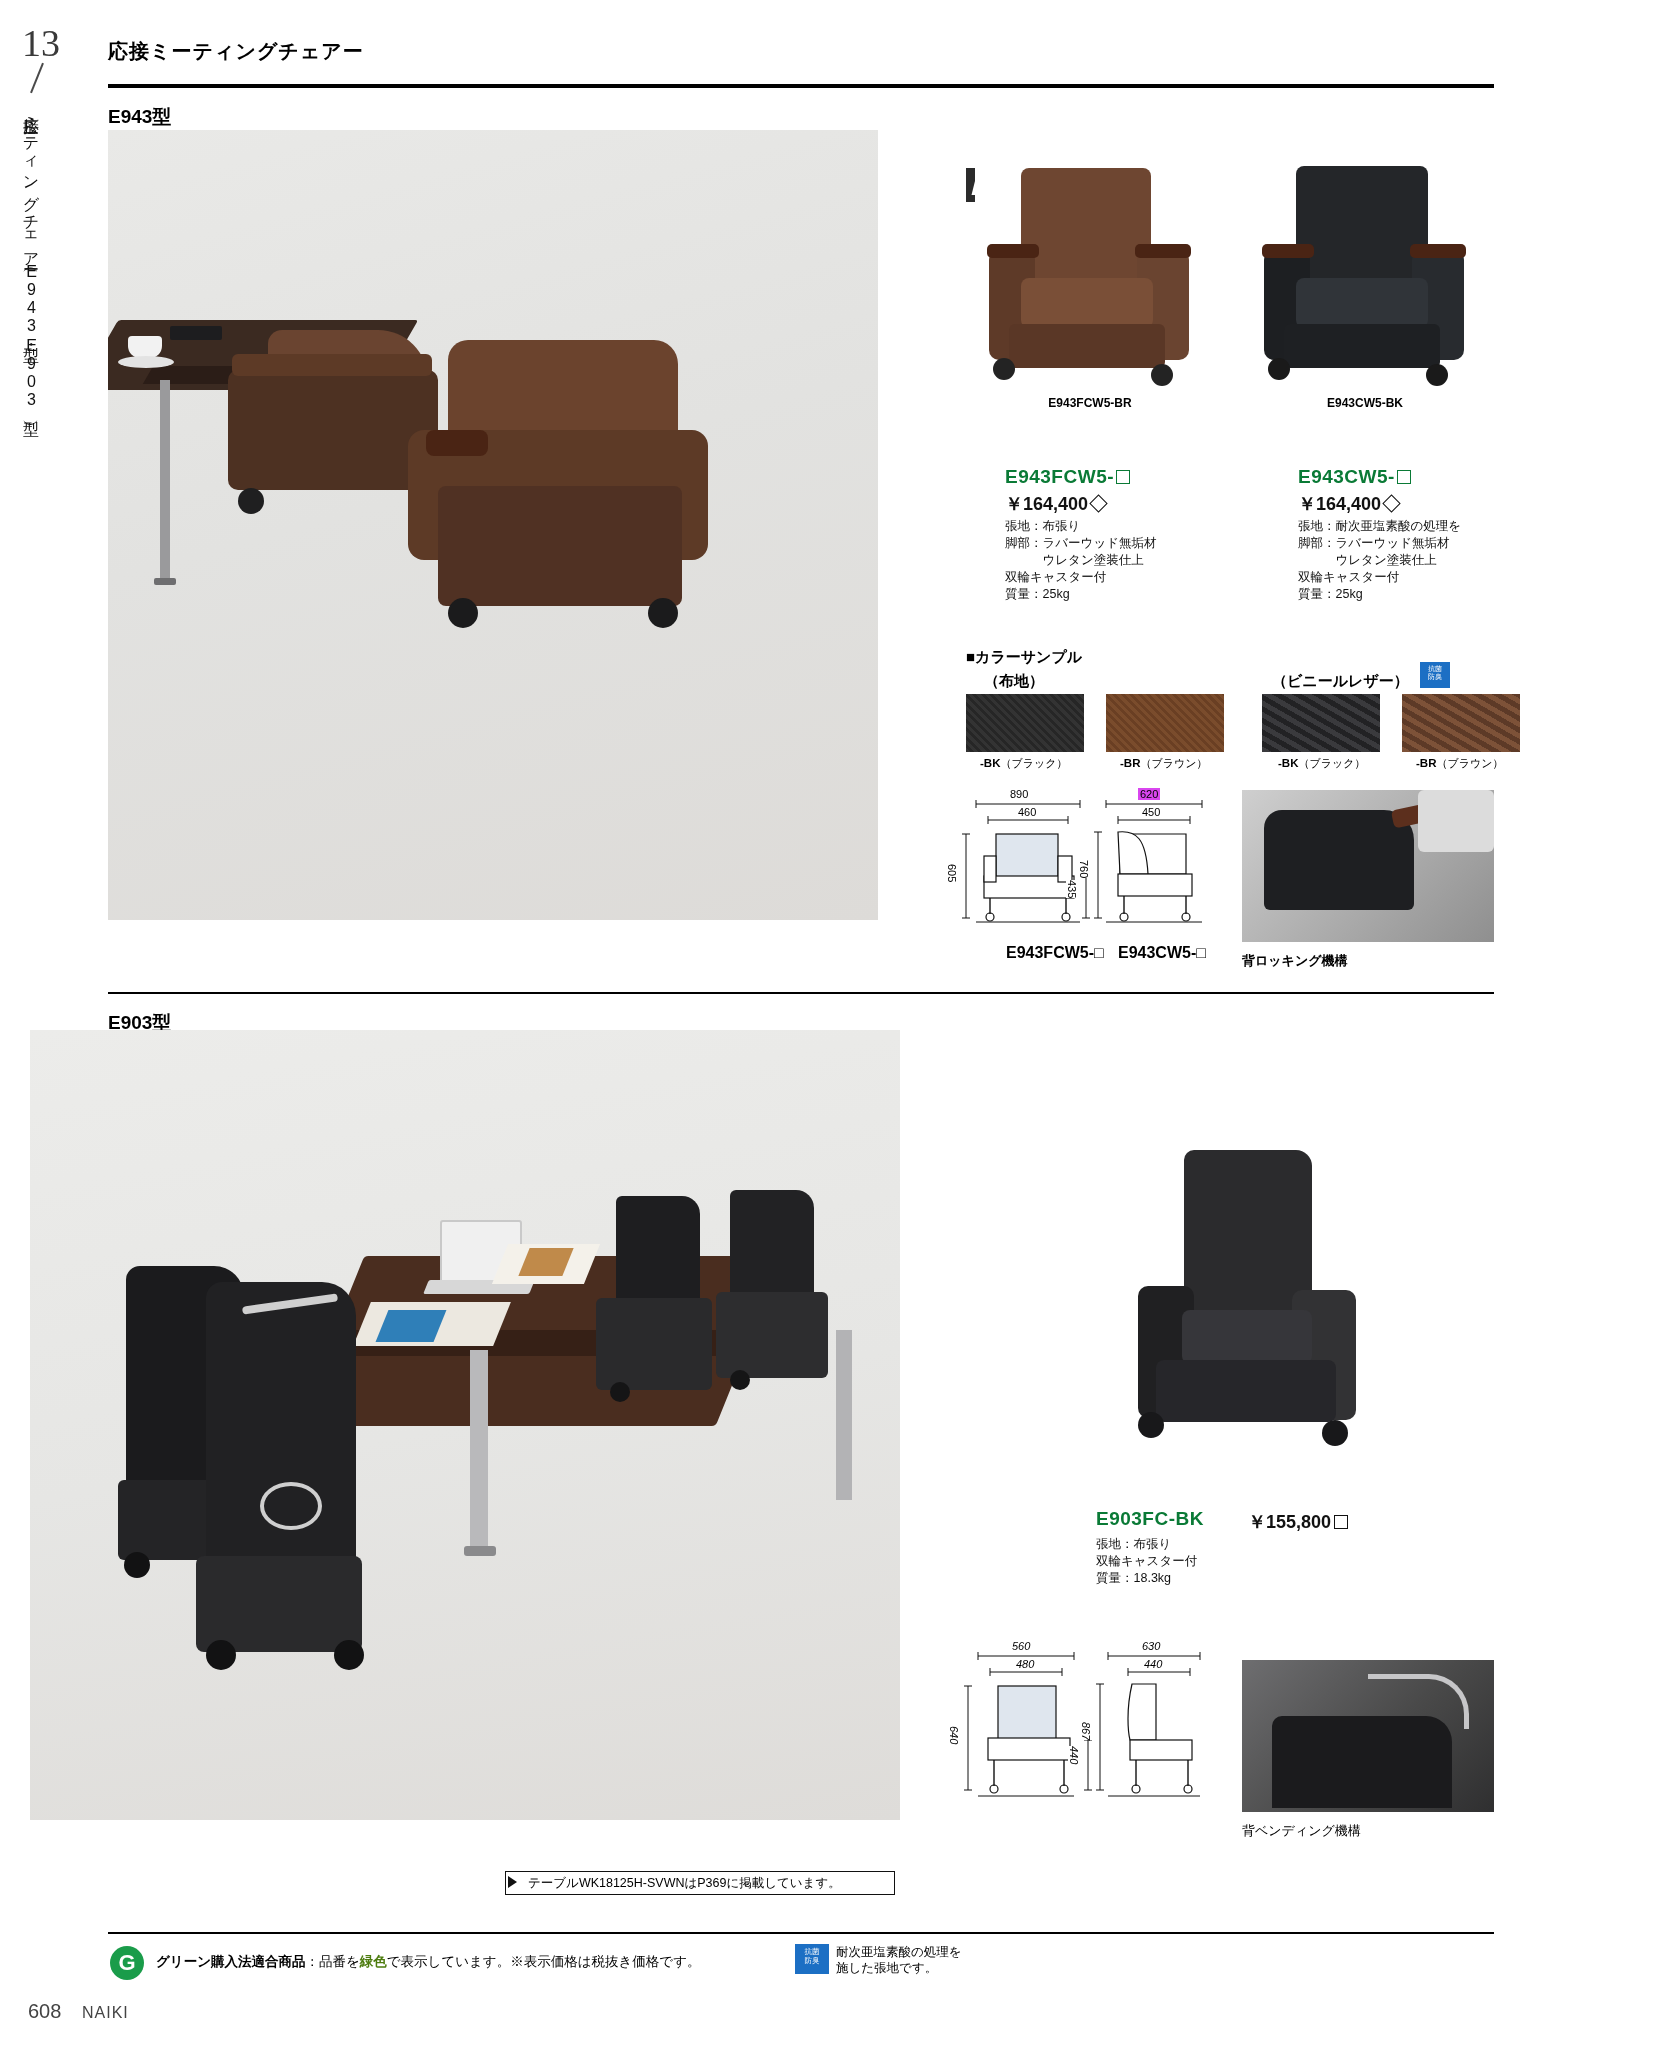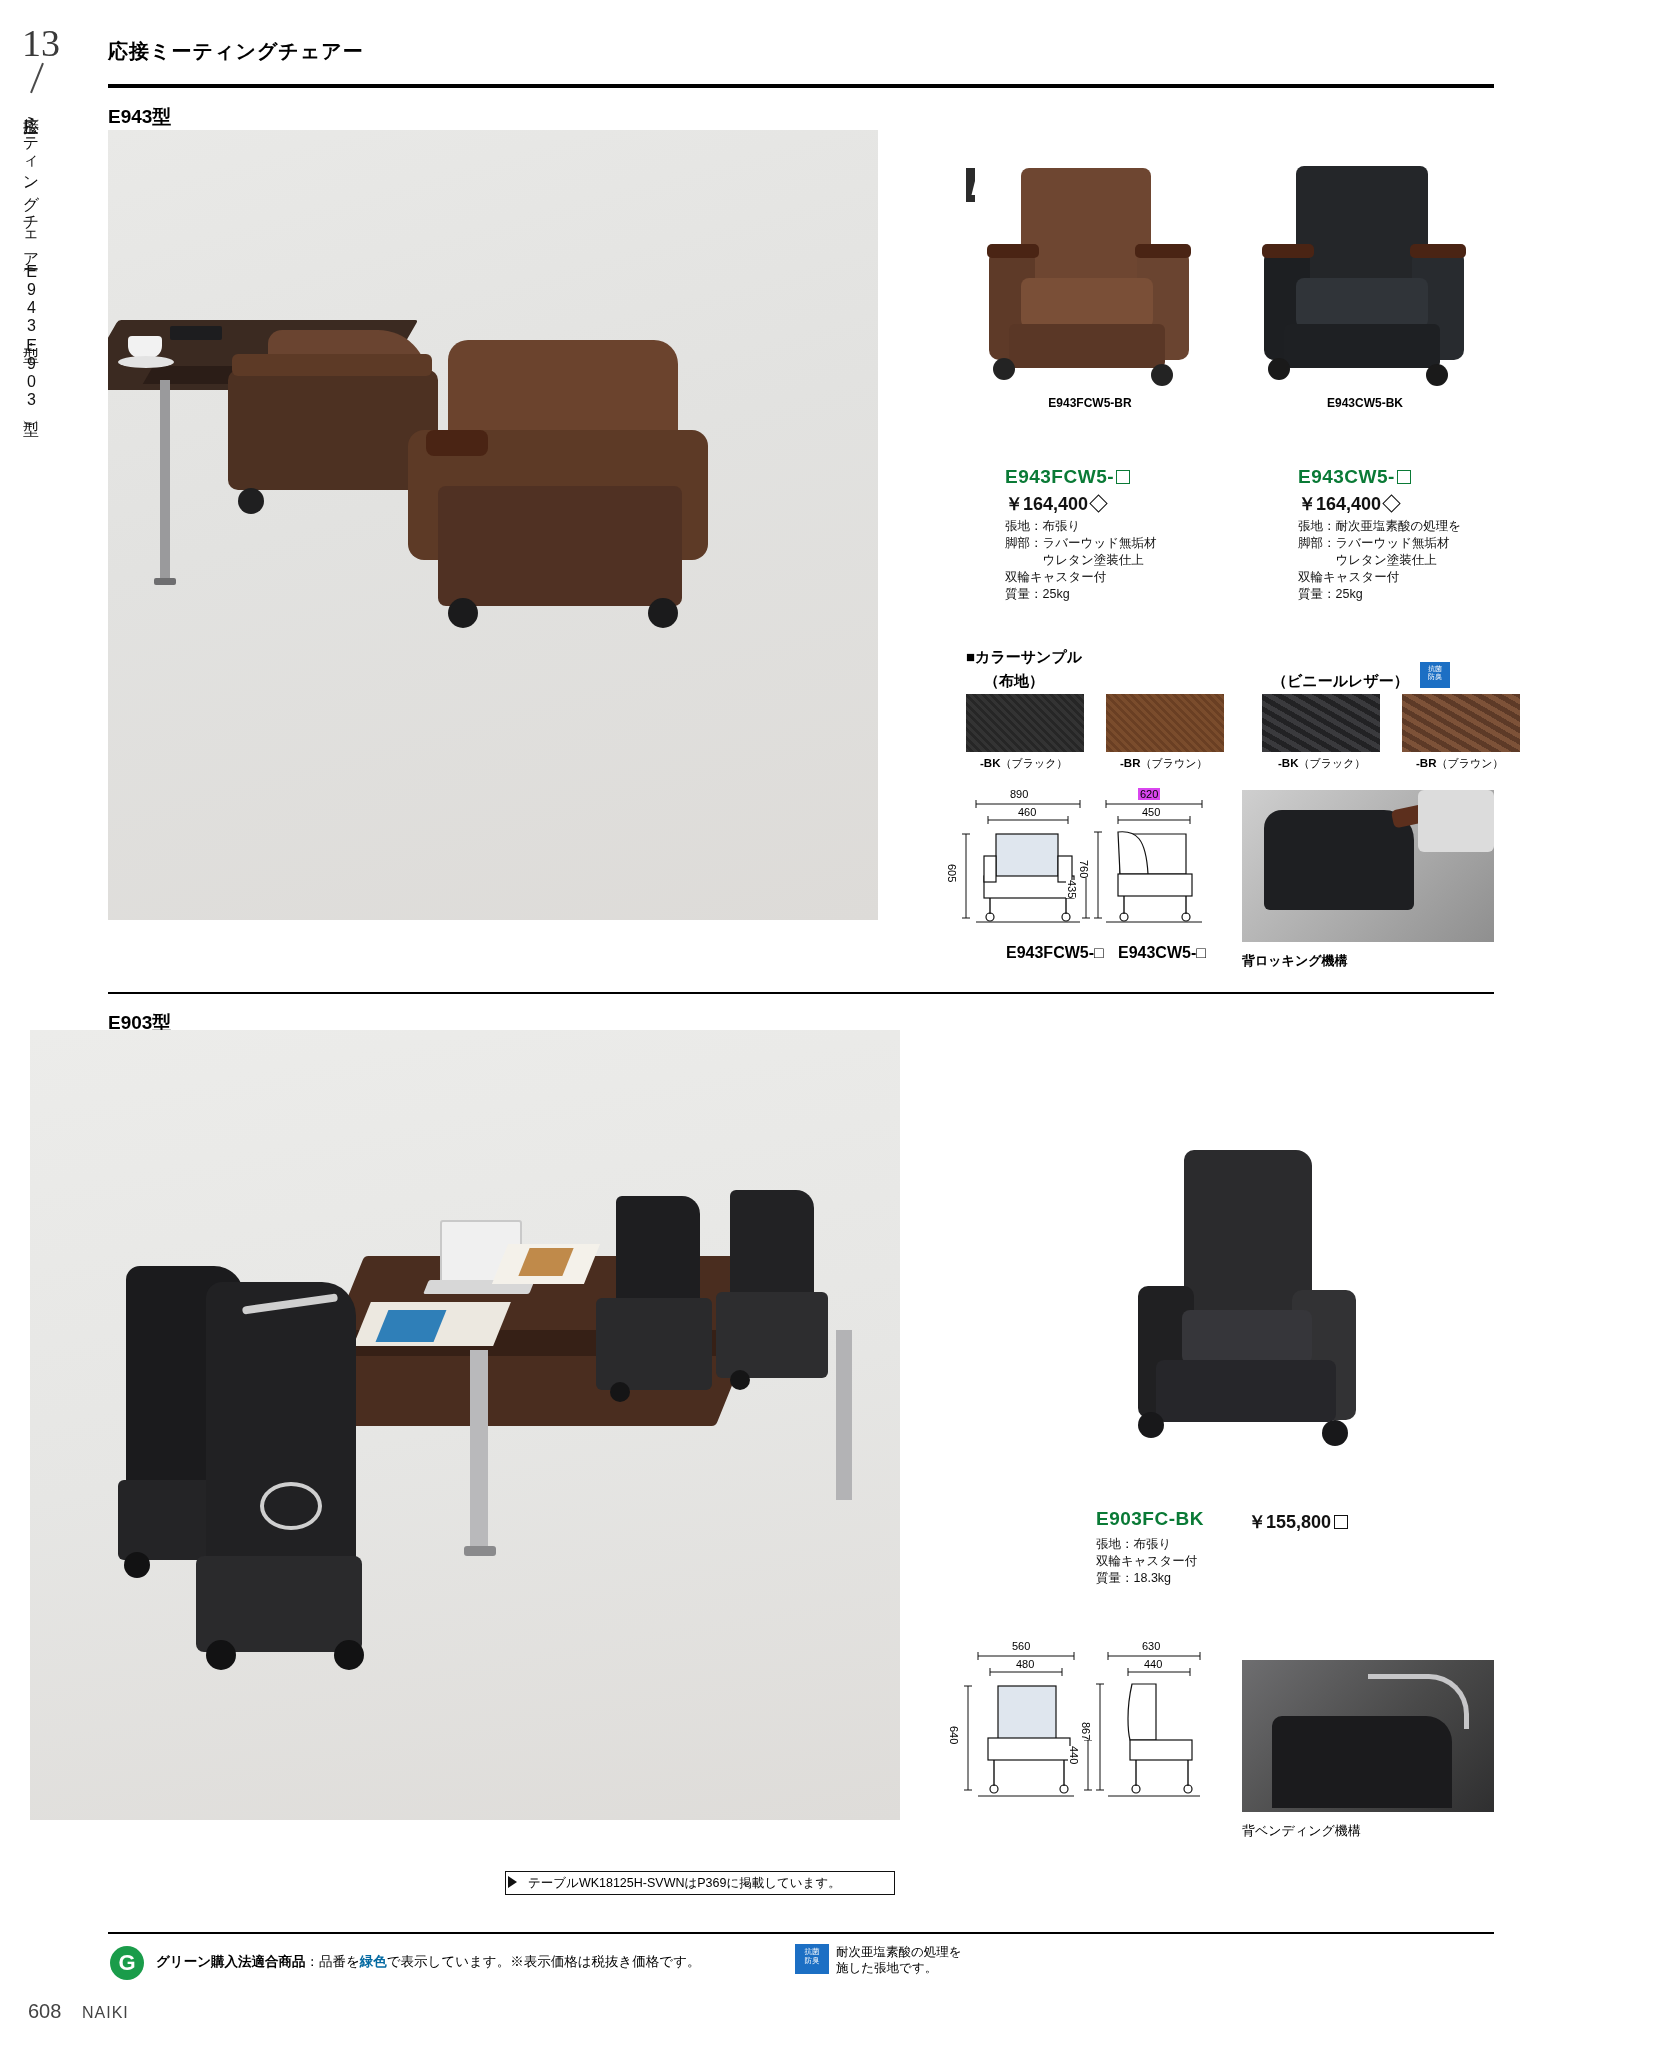--- a/index.html
+++ b/index.html
@@ -138,21 +138,21 @@
   }
 
   
   .btm-rule { position:absolute; left:108px; top:1932px; width:1386px; height:2px; background:#000; }
   .green-circ {
     position:absolute; left:110px; top:1946px; width:34px; height:34px;
     border-radius:50%; background:#1a9c4a; color:#fff;
     font-size:22px; font-weight:bold; text-align:center; line-height:34px;
   }
   .foot-txt { position:absolute; left:156px; top:1953px; font-size:13.5px; }
-  .foot-txt .g { color:#0369a1; font-weight:bold; }
+  .foot-txt .g { color:#4d7c0f; font-weight:bold; }
   .eco2 {
     position:absolute; left:795px; top:1944px; width:34px; height:30px;
     background:#1c6fc4; color:#fff; font-size:7.5px; line-height:9px;
     text-align:center; padding-top:3px; box-sizing:border-box;
   }
   .eco2-txt { position:absolute; left:836px; top:1944px; font-size:12.5px; line-height:16px; }
 
   .pgnum { position:absolute; left:28px; top:2000px; font-size:20px; color:#444; }
   .brand { position:absolute; left:82px; top:2004px; font-size:16px; color:#444; letter-spacing:1px; }
 </style>
@@ -405,21 +405,21 @@
   </div>
   <div class="pprice" style="left:1248px; top:1510px;">
     <span>￥155,800</span><span class="sq-box-dark"></span>
   </div>
   <div class="pspec" style="left:1096px; top:1536px; width:260px;">
     <div>張地：布張り</div>
     <div>双輪キャスター付</div>
     <div>質量：18.3kg</div>
   </div>
 
-  <div class="dimbox" style="left:950px; top:1640px; width:260px; height:190px;">
+  <div class="dimbox" style="left:950px; top:1640px; width:260px; height:190px;font-style:italic;">
     <svg width="260" height="190">
       <line x1="28" y1="16" x2="124" y2="16" stroke="#111" stroke-width="1"></line>
       <line x1="28" y1="12" x2="28" y2="20" stroke="#111" stroke-width="1"></line>
       <line x1="124" y1="12" x2="124" y2="20" stroke="#111" stroke-width="1"></line>
       <line x1="40" y1="32" x2="112" y2="32" stroke="#111" stroke-width="1"></line>
       <line x1="40" y1="28" x2="40" y2="36" stroke="#111" stroke-width="1"></line>
       <line x1="112" y1="28" x2="112" y2="36" stroke="#111" stroke-width="1"></line>
       <line x1="18" y1="46" x2="18" y2="150" stroke="#111" stroke-width="1"></line>
       <line x1="14" y1="46" x2="22" y2="46" stroke="#111" stroke-width="1"></line>
       <line x1="14" y1="150" x2="22" y2="150" stroke="#111" stroke-width="1"></line>

